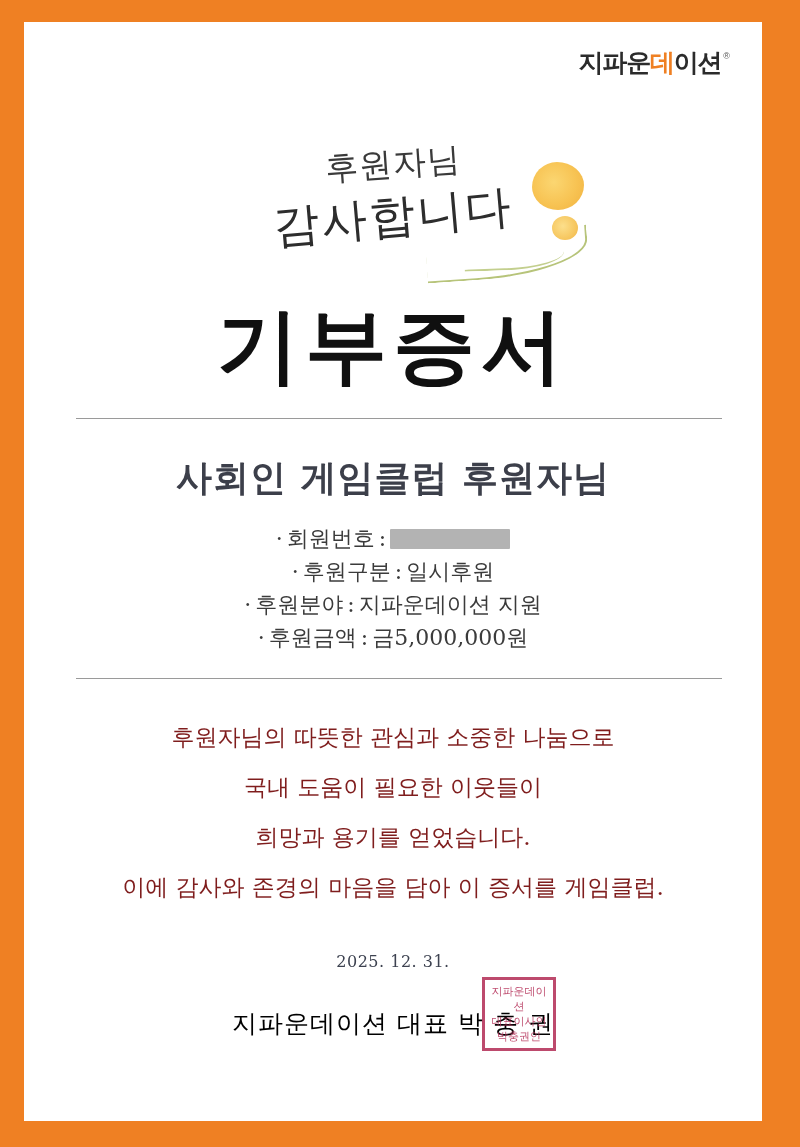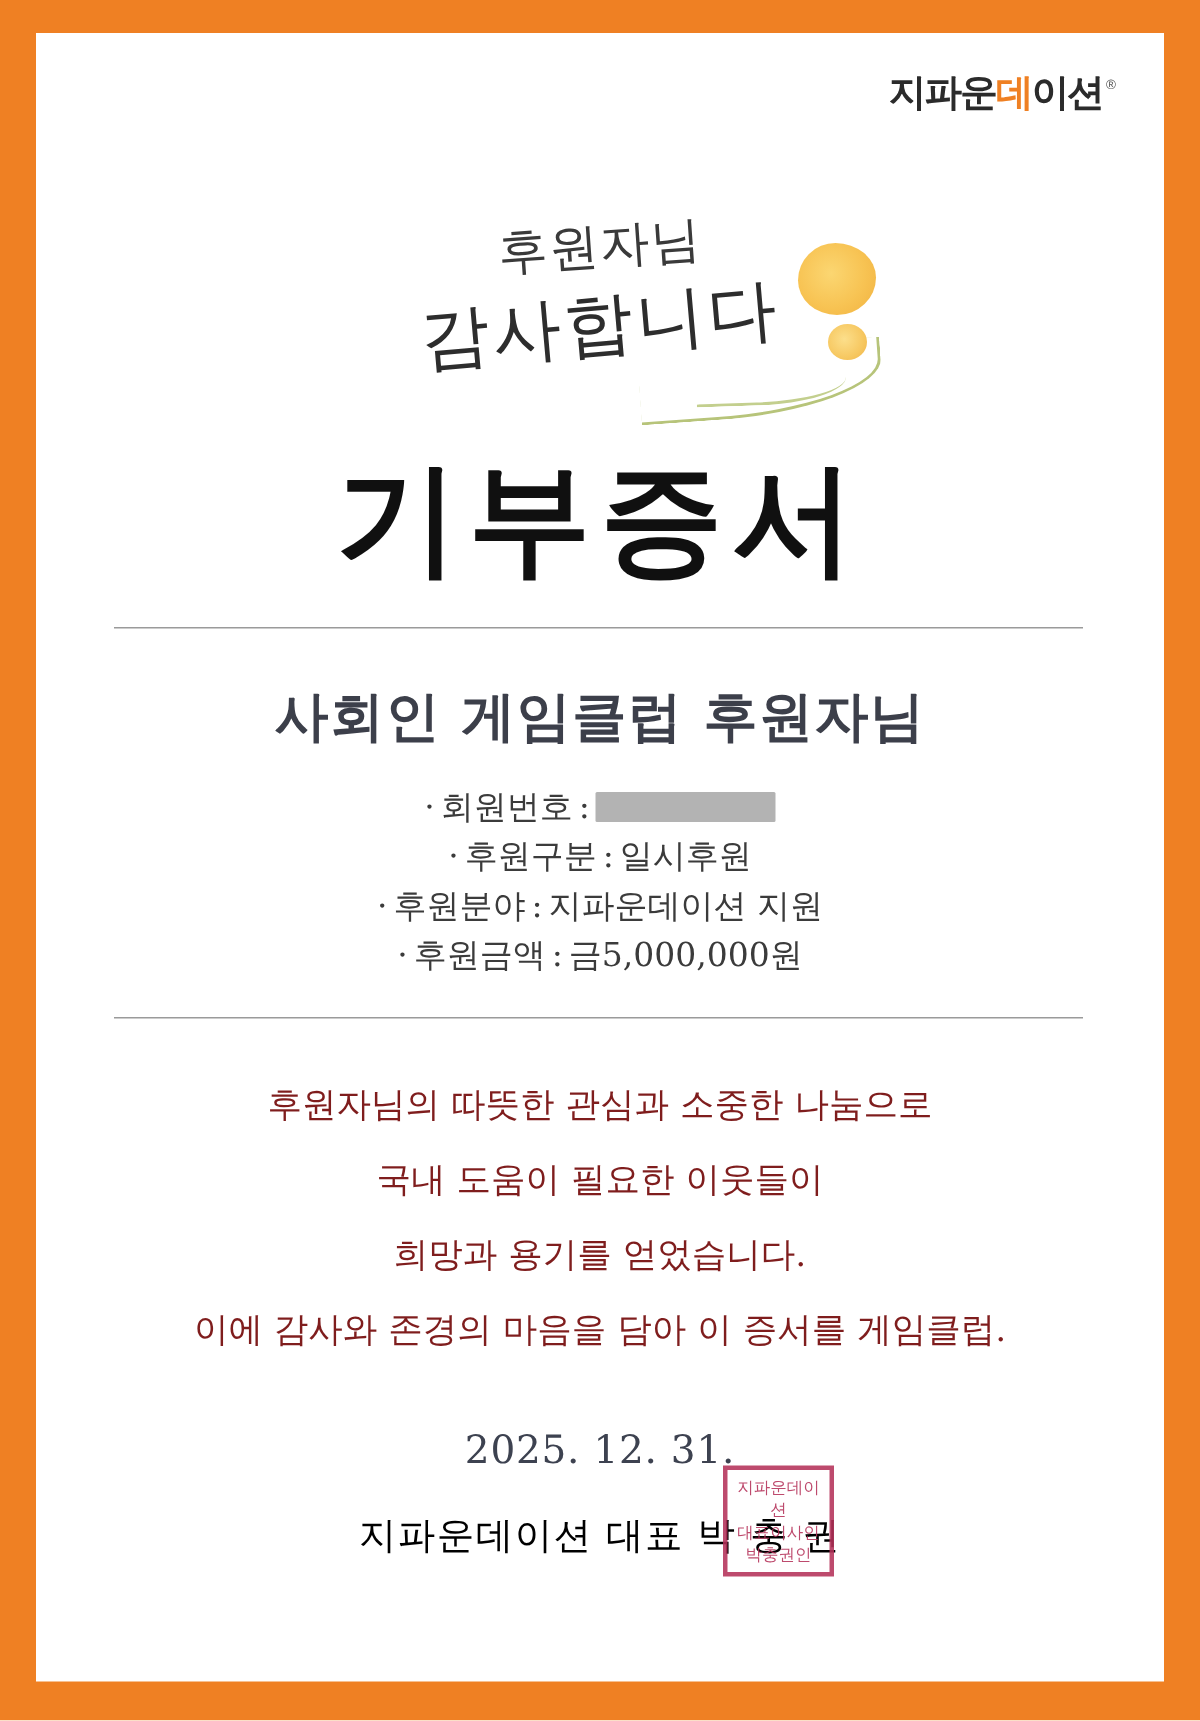--- a/index.html
+++ b/index.html
@@ -13,21 +13,21 @@
     font-family: "Liberation Sans", sans-serif;
     overflow: hidden;
   }
 
   .certificate-frame {
     position: relative;
     width: 800px;
     height: 1147px;
     background: #ef8023;
     box-sizing: border-box;
-    padding: 22px 24px 26px 24px;
+    padding: 22px 38px 26px 24px;
   }
 
   .certificate-paper {
     position: relative;
     width: 100%;
     height: 100%;
     background: #ffffff;
     box-sizing: border-box;
     overflow: hidden;
   }
@@ -215,21 +215,21 @@
   }
 
   
   .date-line {
     position: absolute;
     top: 930px;
     left: 0;
     width: 100%;
     text-align: center;
     font-family: "DejaVu Serif", serif;
-    font-size: 26px;
+    font-size: 16px;
     color: #3d4250;
     letter-spacing: 0.5px;
   }
   .signature-line {
     position: absolute;
     top: 985px;
     left: 0;
     width: 100%;
     text-align: center;
     font-family: "DejaVu Serif", serif;

